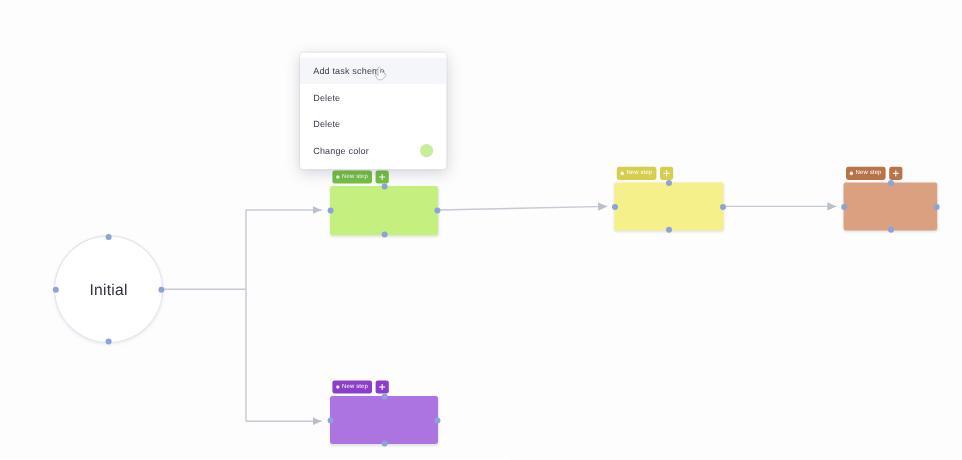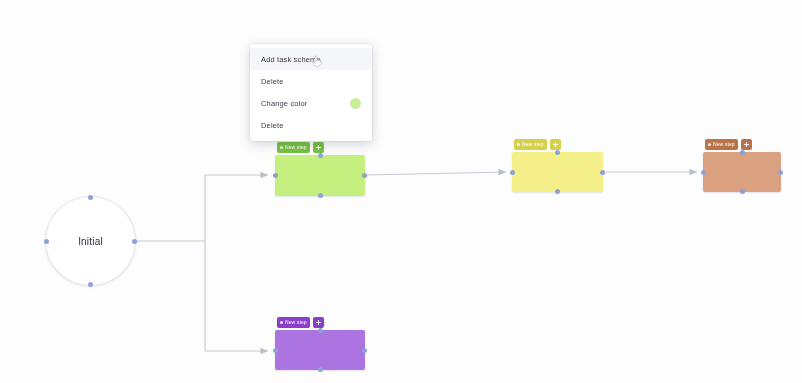--- a/index.html
+++ b/index.html
@@ -38,21 +38,21 @@
     height: 90px;
     border-radius: 50%;
     background: #ffffff;
     border: 1px solid #e3e6ee;
     box-shadow: 0 1px 3px rgba(60,70,110,.10);
     display: flex;
     align-items: center;
     justify-content: center;
   }
   .initial-label {
-    font-size: 10px;
+    font-size: 13px;
     color: #2f3340;
     letter-spacing: .2px;
   }
 
   
   .handle {
     position: absolute;
     width: 5px;
     height: 5px;
     border-radius: 50%;
@@ -249,25 +249,25 @@
   </div>
 
   <div class="context-menu">
     <div class="menu-item hovered">
       <span>Add task scheme</span>
     </div>
     <div class="menu-item">
       <span>Delete</span>
     </div>
     <div class="menu-item">
+      <span>Delete</span>
+    </div>
+    <div class="menu-item">
       <span>Change color</span>
       <span class="color-swatch" style="background:#c8ee9a;"></span>
-    </div>
-    <div class="menu-item">
-      <span>Delete</span>
     </div>
   </div>
 
   <svg class="cursor-hand" viewBox="0 0 24 28" xmlns="http://www.w3.org/2000/svg">
     <path d="M8 4 C8 2.6 9 1.8 10 1.8 C11 1.8 12 2.6 12 4 L12 12
              L12.6 9.6 C12.9 8.5 13.9 8 14.7 8.3 C15.5 8.6 15.9 9.4 15.7 10.2
              L15.3 12 L16.2 11 C16.9 10.2 18 10.2 18.6 10.9 C19.1 11.5 19.1 12.2 18.8 12.8
              L18.2 14 L19.2 13.5 C20 13.1 21 13.4 21.3 14.2 C21.6 14.9 21.4 15.6 20.9 16.1
              L17.6 20.3 C16.3 22 14.8 22.9 12.8 22.9 L10.6 22.9
              C8.6 22.9 7.2 22 6.3 20.4 L3.6 15.9 C3.1 15 3.4 14 4.2 13.6

